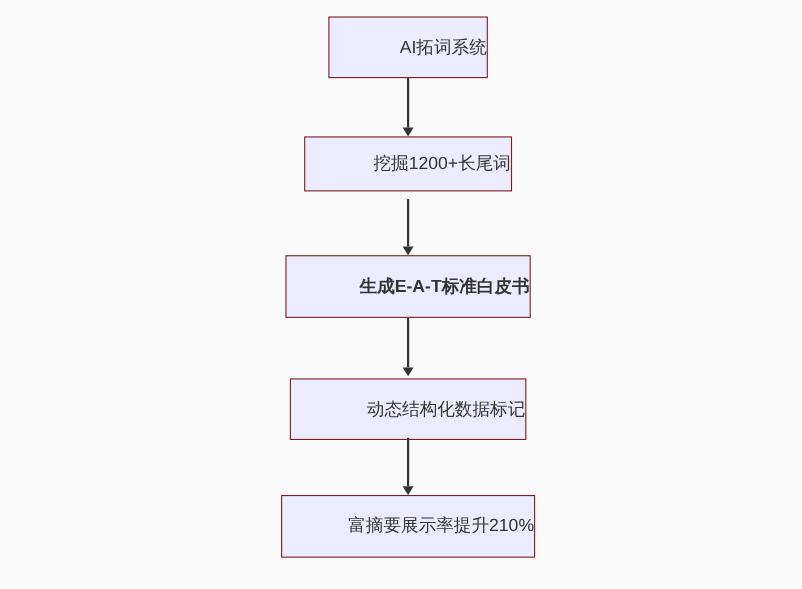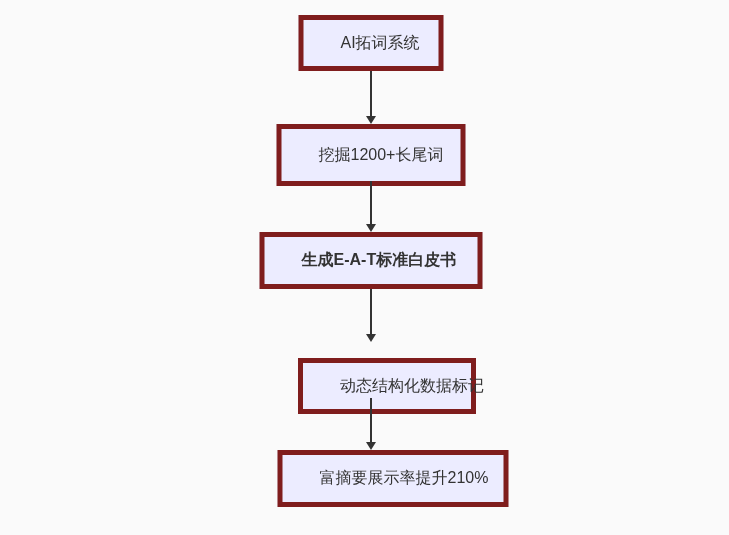--- a/index.html
+++ b/index.html
@@ -15,36 +15,35 @@
     width: 729px;
     height: 535px;
     background: #fafafa;
     overflow: hidden;
   }
   .node {
     position: absolute;
     left: 371px;
     transform: translateX(-50%);
     background: #ECECFF;
-    border: 5px solid #7f1d1d;
+    border: 1px solid #7f1d1d;
     box-sizing: border-box;
     display: flex;
     align-items: center;
-    justify-content: flex-start;
+    justify-content: flex-end;
     color: #333333;
     font-size: 16px;
     white-space: nowrap;
     text-align: center;
-    padding-left: 37px;
   }
   .node-1 { top: 15px;  width: 145px; height: 56px; }
-  .node-2 { top: 124px; width: 189px; height: 62px; }
+  .node-2 { top: 124px; width: 189px; height: 50px; }
   .node-3 { top: 232px; width: 223px; height: 57px; font-weight: bold; }
-  .node-4 { top: 358px; width: 178px; height: 56px; margin-left: 16px; }
-  .node-5 { top: 450px; width: 231px; height: 57px; margin-left: 22px; }
+  .node-4 { top: 344px; width: 215px; height: 56px; }
+  .node-5 { top: 450px; width: 231px; height: 57px; }
 
   .edge {
     position: absolute;
     left: 371px;
     transform: translateX(-50%);
     display: flex;
     flex-direction: column;
     align-items: center;
   }
   .edge .shaft {

